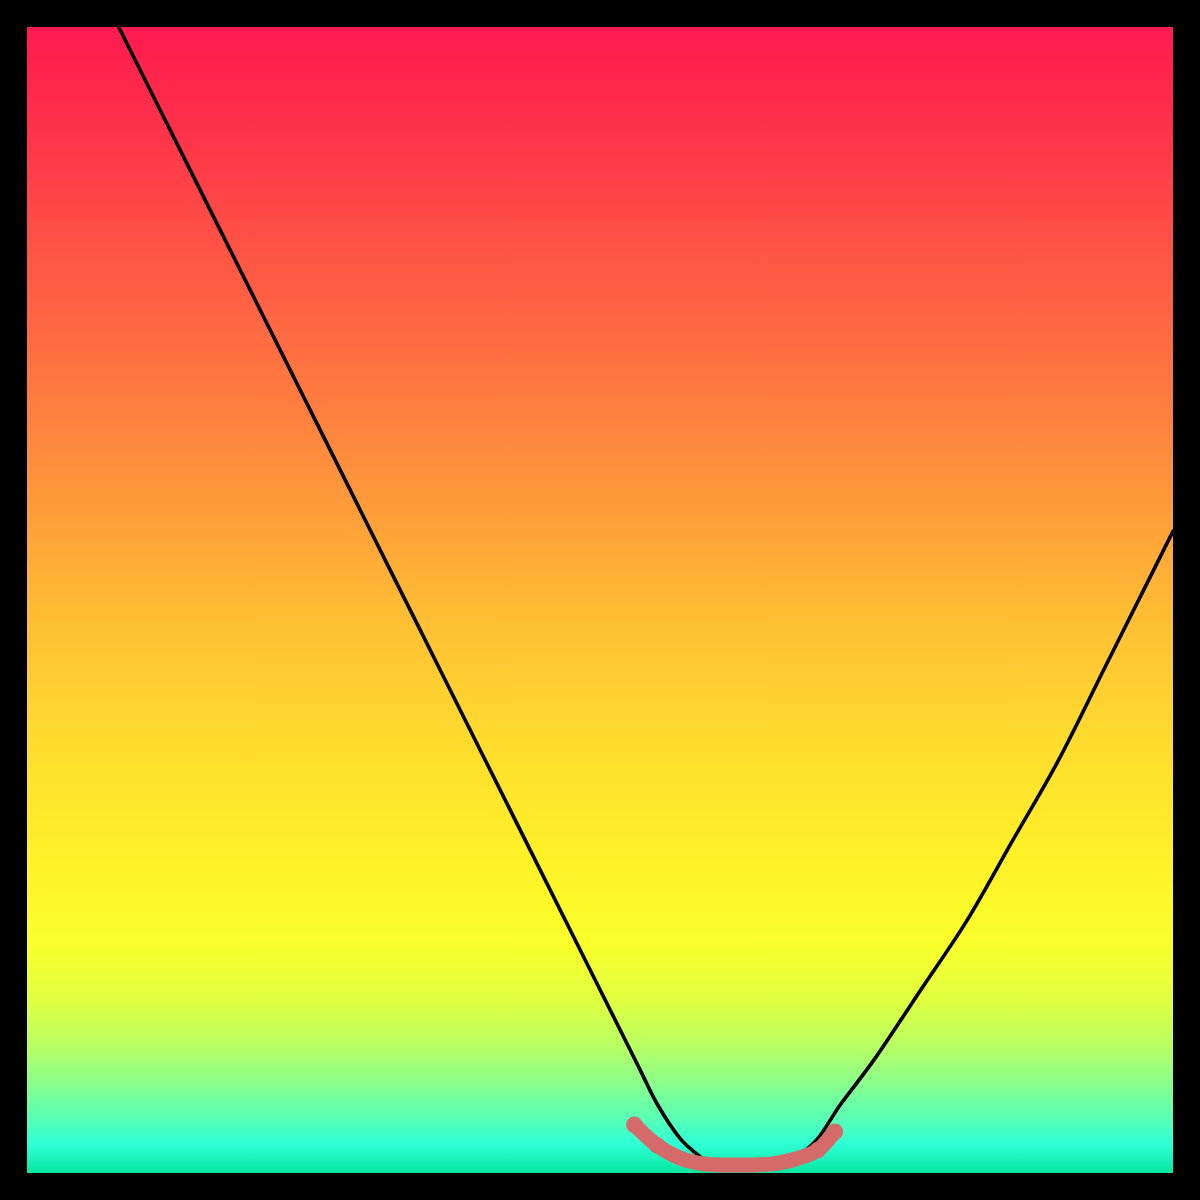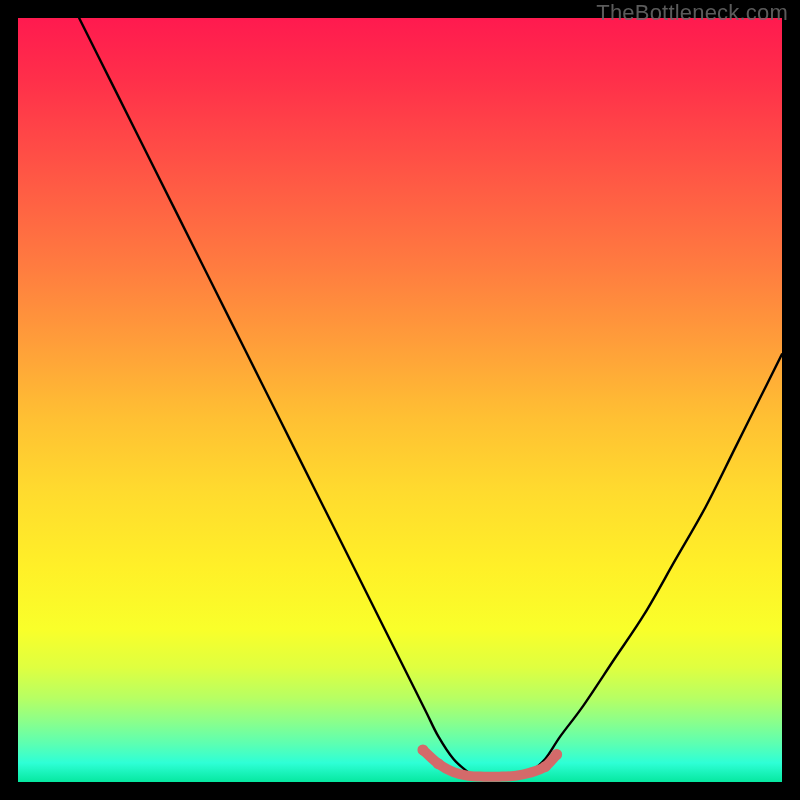--- a/index.html
+++ b/index.html
@@ -65,21 +65,20 @@
     inset: 0;
     width: 100%;
     height: 100%;
     z-index: 3;
   }
 </style>
 </head>
 <body>
 
 <div class="frame">
-  <div class="watermark">TheBottleneck.com</div>
 
   <div class="plot-area">
     <div class="gradient"></div>
 
     <svg class="curve" viewBox="0 0 764 764" preserveAspectRatio="none">
       <g id="curve-layer">
           <path d="M 61.120000000000005 0 C 66.21333333333334 10.186666666666667, 81.49333333333333 40.74666666666667, 91.67999999999999 61.120000000000005 C 101.86666666666666 81.49333333333334, 112.05333333333334 101.86666666666667, 122.24000000000001 122.24000000000001 C 132.42666666666668 142.61333333333334, 142.61333333333334 162.98666666666668, 152.8 183.36 C 162.98666666666668 203.73333333333335, 173.17333333333332 224.10666666666668, 183.35999999999999 244.48000000000002 C 193.54666666666665 264.85333333333335, 203.73333333333335 285.2266666666667, 213.92000000000002 305.6 C 224.10666666666668 325.97333333333336, 234.29333333333335 346.34666666666664, 244.48000000000002 366.71999999999997 C 254.66666666666669 387.0933333333333, 264.8533333333333 407.46666666666664, 275.03999999999996 427.84 C 285.22666666666663 448.2133333333333, 295.41333333333336 468.5866666666667, 305.6 488.96000000000004 C 315.7866666666667 509.33333333333337, 325.97333333333336 529.7066666666666, 336.16 550.0799999999999 C 346.3466666666667 570.4533333333333, 356.5333333333333 590.8266666666667, 366.71999999999997 611.2 C 376.90666666666664 631.5733333333334, 390.2766666666667 658.3133333333334, 397.28000000000003 672.32 C 404.28333333333336 686.3266666666667, 404.92 687.6, 408.74 695.24 C 412.56 702.88, 415.7433333333334 710.52, 420.20000000000005 718.16 C 424.6566666666667 725.8, 430.38666666666666 734.9680000000001, 435.47999999999996 741.08 C 440.57333333333327 747.192, 448.2133333333333 752.54, 450.76 754.832" fill="none" stroke="#000000" stroke-width="2.4" stroke-linecap="round"></path>
           <path d="M 511.88000000000005 754.832 C 514.4266666666667 752.54, 522.0666666666666 747.192, 527.16 741.08 C 532.2533333333333 734.9680000000001, 536.0733333333333 727.0733333333333, 542.4399999999999 718.16 C 548.8066666666666 709.2466666666667, 556.4466666666667 700.3333333333334, 565.36 687.6 C 574.2733333333333 674.8666666666667, 585.7333333333333 657.04, 595.9200000000001 641.76 C 606.1066666666668 626.48, 616.2933333333334 612.4733333333332, 626.48 595.92 C 636.6666666666666 579.3666666666667, 646.8533333333332 560.2666666666667, 657.04 542.44 C 667.2266666666667 524.6133333333335, 677.4133333333334 508.06000000000006, 687.6 488.96000000000004 C 697.7866666666666 469.86, 707.9733333333334 448.2133333333333, 718.16 427.84 C 728.3466666666666 407.46666666666664, 741.08 382, 748.72 366.71999999999997 C 756.36 351.43999999999994, 761.4533333333334 341.25333333333333, 764 336.15999999999997" fill="none" stroke="#000000" stroke-width="2.4" stroke-linecap="round"></path>
         </g>
       <g id="highlight-layer">

